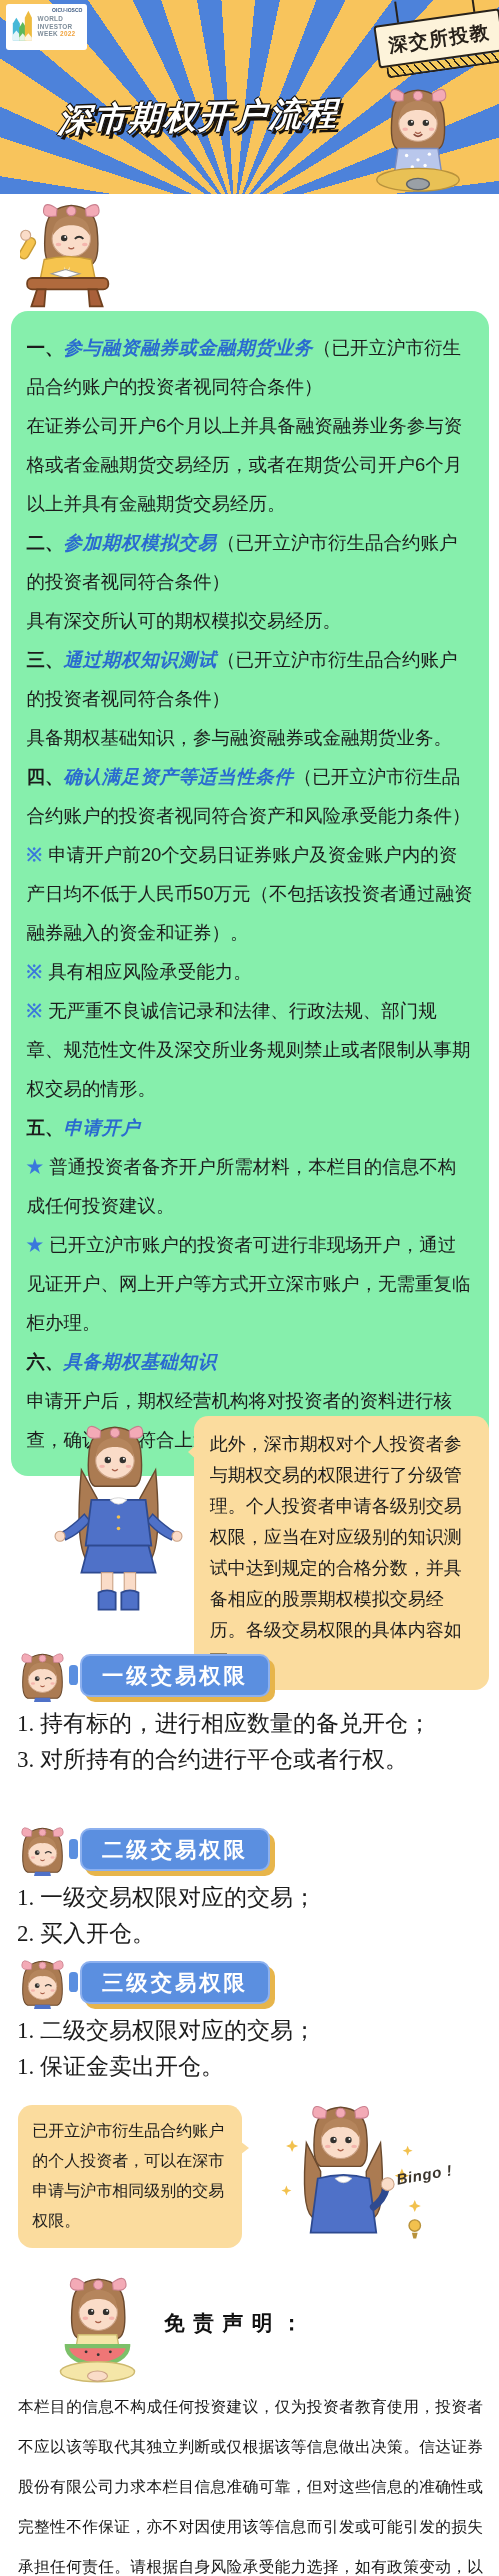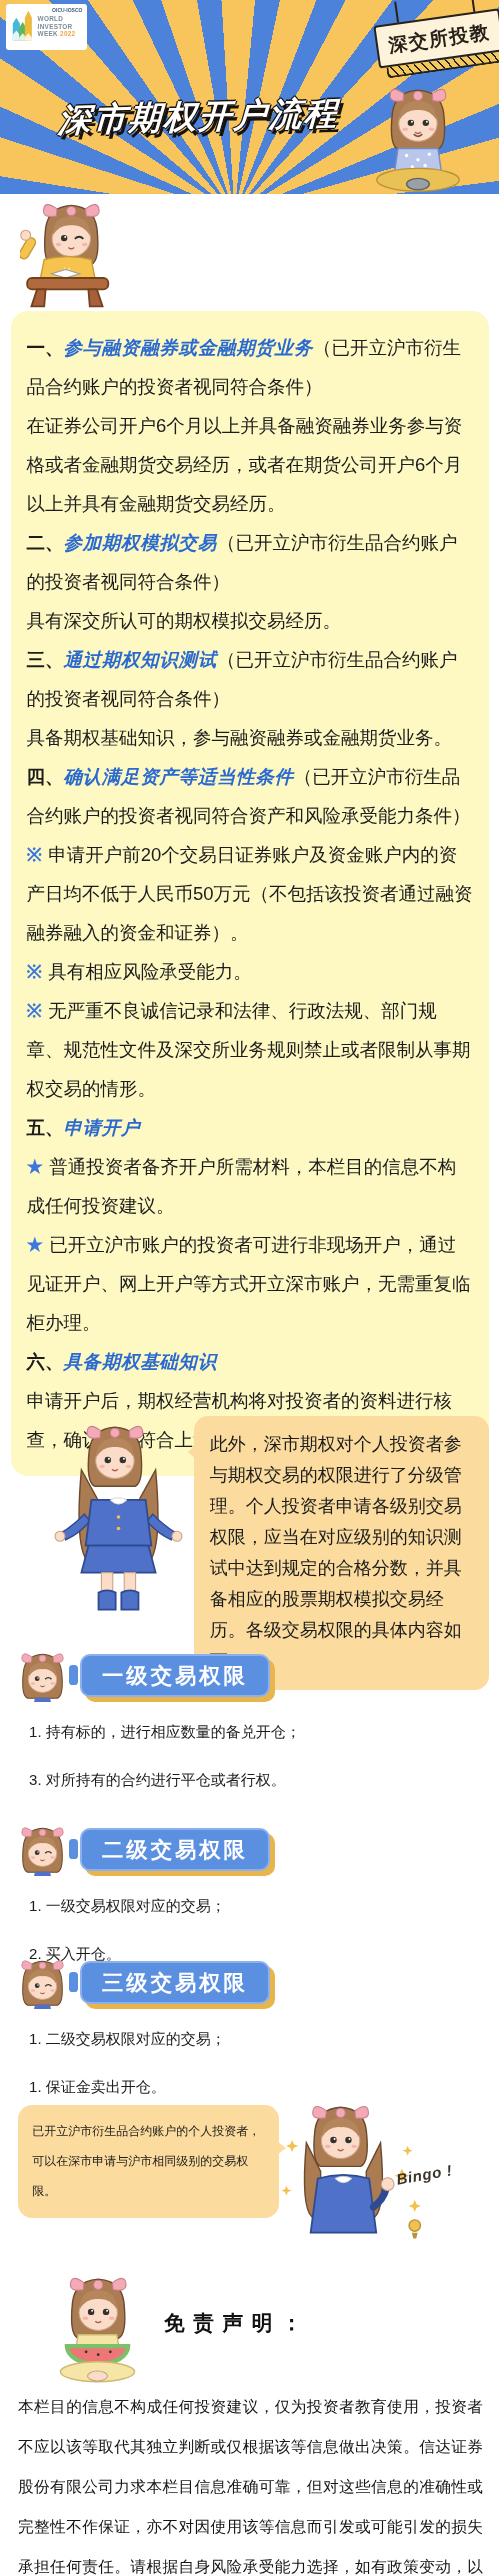--- a/index.html
+++ b/index.html
@@ -37,21 +37,21 @@
   .hero-title{
     position:absolute;left:58px;top:94px;width:335px;
     font-size:33px;font-weight:800;font-style:italic;color:#ffffff;letter-spacing:2.1px;white-space:nowrap;
     transform:rotate(-1.5deg) skewX(-4deg);
     text-shadow:-1.4px 0 #17120d,1.4px 0 #17120d,0 -1.4px #17120d,0 1.4px #17120d,3.6px 4.3px 0 #17120d;
   }
   .hero-girl{position:absolute;right:34px;top:83px;}
   
   .panel{
     position:absolute;top:311px;left:10.7px;width:478px;min-height:1050px;
-    background:#fef9c3;border-radius:17px;padding:17px 15.7px;
+    background:#86efac;border-radius:17px;padding:17px 15.7px;
     font-size:18.5px;line-height:39px;
   }
   .panel p{margin:0;}
   .p-num{font-weight:800;color:#1c1c1c;}
   .p-title{color:#2a6ad0;font-weight:800;font-style:italic;letter-spacing:0.7px;}
   .p-note{color:#1c1c1c;}
   .marker{color:#3b78dc;font-weight:700;}
   .marker:not(:empty){margin-right:6.4px;}
   
   .desk-girl{position:absolute;top:198px;left:20px;}
@@ -59,43 +59,43 @@
   
   .speech{
     position:absolute;background:#fbdc9e;border-radius:14.3px;padding:13px 15.7px;
     font-size:18px;line-height:31px;
   }
   .speech1{top:1416px;left:194px;width:295px;}
   .speech1::before{
     content:"";position:absolute;left:-15.7px;top:26px;
     border:10px solid rgba(0,0,0,0);border-right:11.4px solid #fbdc9e;
   }
-  .speech2{top:2105px;left:18px;width:261px;font-size:12px;line-height:30px;padding:11.4px 14.3px;}
+  .speech2{top:2105px;left:18px;width:224px;font-size:16px;line-height:30px;padding:11.4px 14.3px;}
   .speech2::after{
     content:"";position:absolute;right:-17px;top:33px;
     border:10px solid rgba(0,0,0,0);border-left:13px solid #fbdc9e;
   }
   
-  .level{position:absolute;left:15.7px;width:471px;}
+  .level{position:absolute;left:15.7px;width:471px;font-family:Liberation Serif, serif;}
   .level-1{top:1648px;}
   .level-2{top:1822px;}
   .level-3{top:1955px;}
   .level-head{display:flex;align-items:center;height:54px;}
   .lvl-badge{
     position:relative;margin-left:11.4px;background:#5b8fe0;color:#fff;
     font-size:21.4px;font-weight:800;letter-spacing:2.9px;
     padding:5px 20px;border-radius:10px;border:2.1px solid #8cb0ef;
     box-shadow:5px 5px 0 #e7b54b;
   }
   .lvl-badge::before{
     content:"";position:absolute;left:-13.5px;top:50%;transform:translateY(-50%);
     width:9.3px;height:20px;background:#5b8fe0;border-radius:3.6px;
   }
   .level-items{margin:4.3px 0 0 1.4px;}
-  .level-items p{margin:12px;font-size:15px;line-height:36px;}
+  .level-items p{margin:0;font-size:23px;line-height:36px;}
   
   .bingo-girl{position:absolute;top:2100px;left:275px;}
   .bingo-text{
     position:absolute;top:2166px;left:396px;font-size:15px;font-style:italic;font-weight:700;color:#3a342c;
     transform:rotate(-10deg);letter-spacing:0.7px;
   }
   
   .melon-girl{position:absolute;top:2272px;left:54px;}
   .disc-title{
     position:absolute;top:2309px;left:164px;font-size:20.7px;font-weight:800;letter-spacing:8.6px;color:#111;

